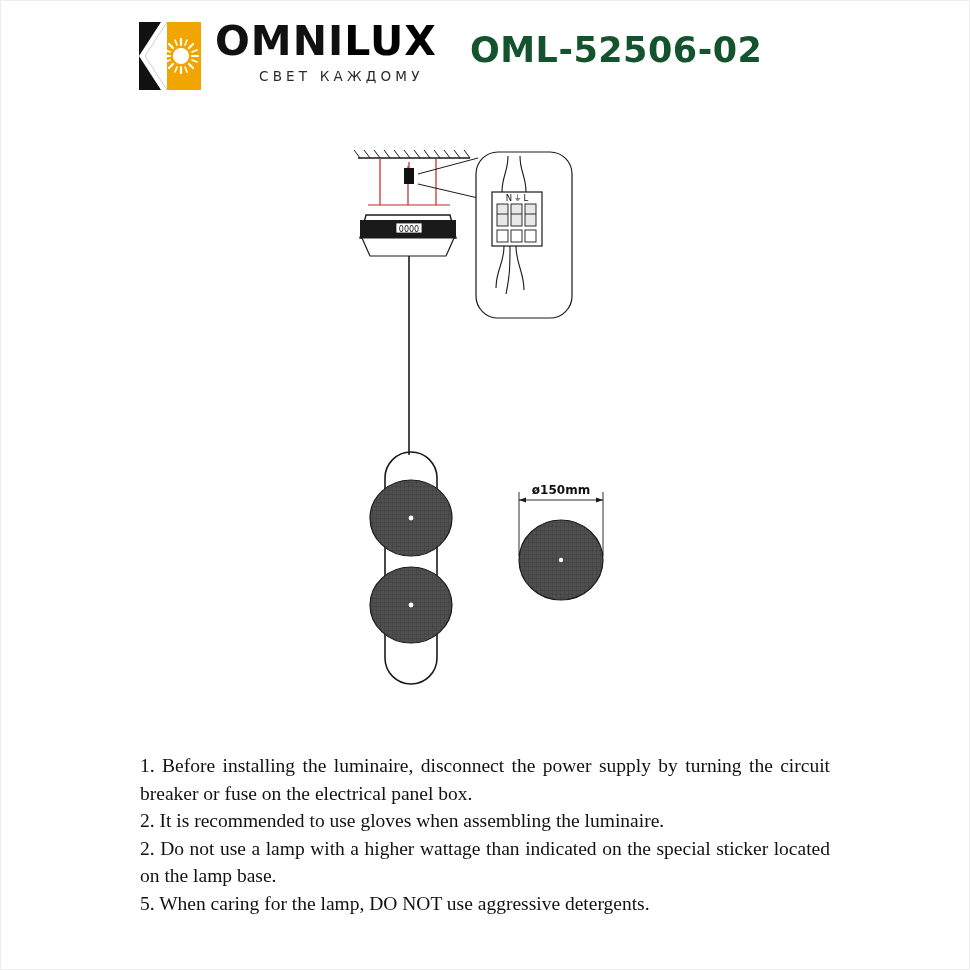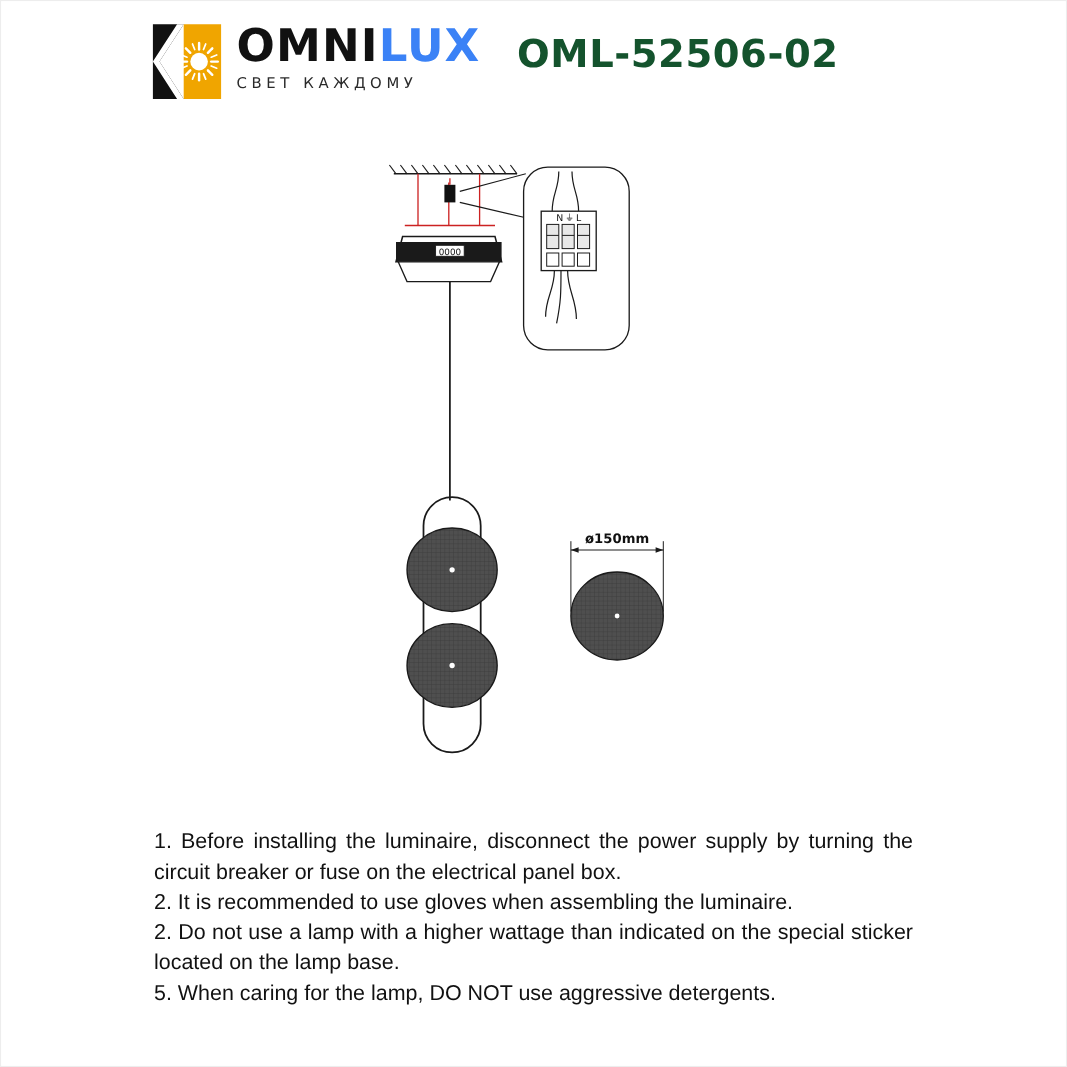--- a/index.html
+++ b/index.html
@@ -52,29 +52,30 @@
   .brand-word {
     font-family: "DejaVu Sans", sans-serif;
     font-weight: bold;
     font-size: 41px;
     letter-spacing: 1px;
     line-height: 46px;
     color: #111111;
     white-space: nowrap;
   }
   .brand-word .lux {
-    color: #3b82f6;
+    color: #000000;
   }
   .brand-tag {
     font-family: "DejaVu Sans", sans-serif;
     font-size: 13.5px;
     letter-spacing: 4.2px;
     color: #2a2a2a;
     margin-top: 4px;
     white-space: nowrap;
+    margin-left: 44px;
   }
   .model {
     position: absolute;
     left: 470px;
     top: 22px;
     font-family: "DejaVu Sans", sans-serif;
     font-weight: bold;
     font-size: 35px;
     letter-spacing: 0.5px;
     color: #14532d;
@@ -89,21 +90,21 @@
     width: 970px;
     height: 620px;
   }
 
   
   .instructions {
     position: absolute;
     left: 140px;
     top: 752px;
     width: 690px;
-    font-family: Liberation Sans, sans-serif;
+    font-family: Liberation Serif, serif;
     font-size: 19.5px;
     line-height: 27.5px;
     color: #111;
     text-align: justify;
     text-justify: inter-word;
   }
   .instructions p {
     margin: 0 0 0 0;
   }
 

